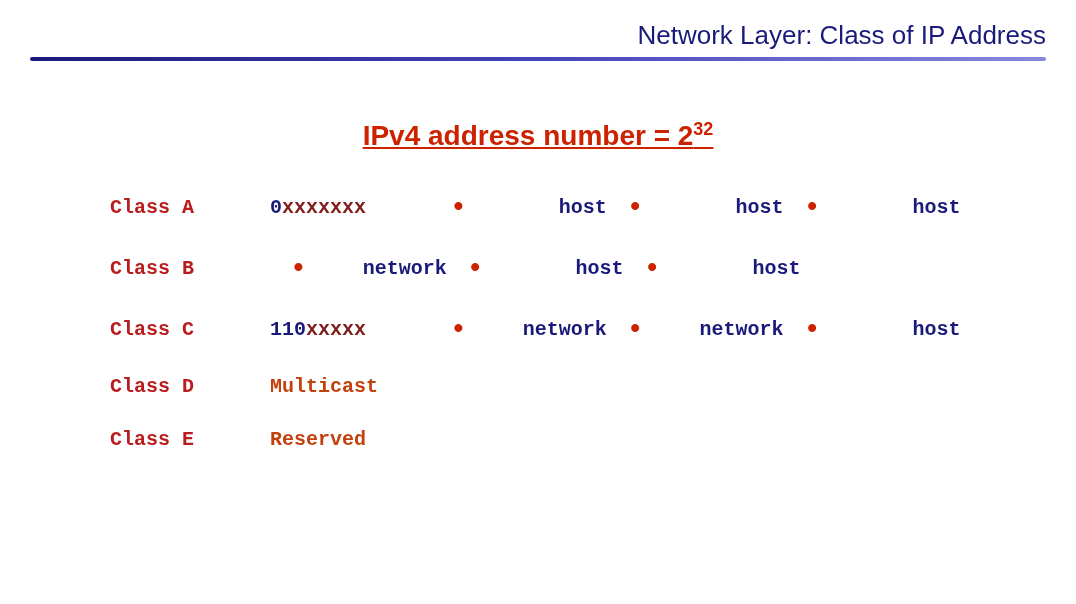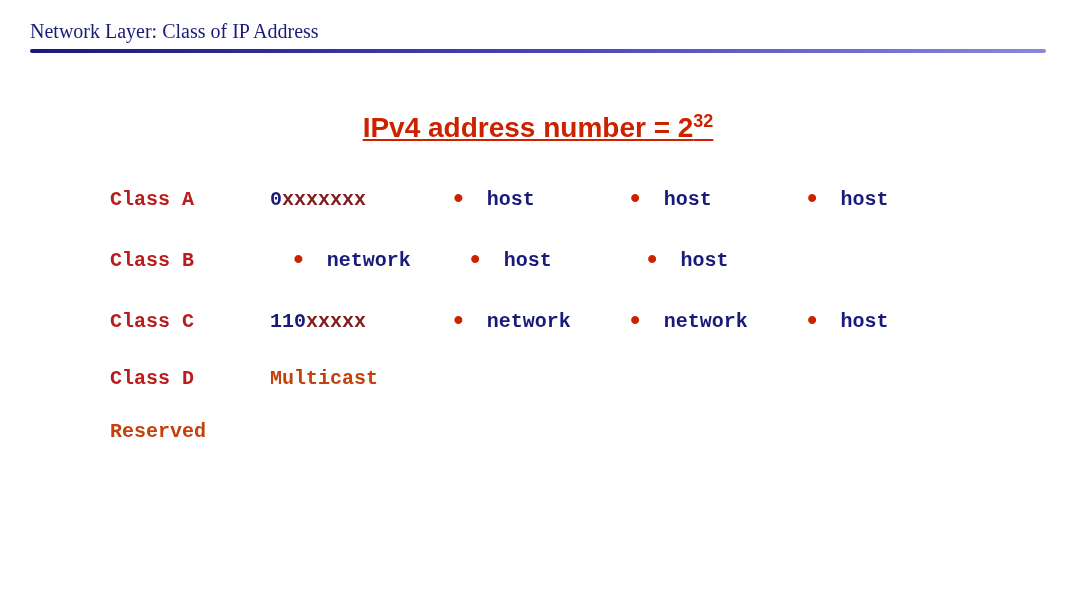--- a/index.html
+++ b/index.html
@@ -22,24 +22,25 @@
       background: #ffffff;
       position: relative;
       padding: 20px 30px;
     }
 
     .title-area {
       padding-bottom: 8px;
     }
 
     .title-text {
-      font-family: Liberation Serif, serif;
-      font-size: 20px;
+      font-family: Liberation Sans, sans-serif;
+      font-size: 26px;
       font-weight: bold;
       color: #1a1a7a;
+      text-align: right;
     }
 
     .title-text span {
       font-weight: normal;
     }
 
     .divider {
       height: 4px;
       background: linear-gradient(to right, #1a1a7a, #4444bb, #8888dd);
       margin-top: 6px;
@@ -101,21 +102,21 @@
       color: #cc2200;
       font-size: 28px;
       font-weight: bold;
       margin: 0 20px;
     }
 
     .field {
       width: 120px;
       color: #1a1a7a;
       font-weight: bold;
-      text-align: left;
+      text-align: right;
     }
 
     .multicast-reserved {
       color: #c2410c;
       font-weight: bold;
     }
   </style>
 </head>
 <body>
 
@@ -170,17 +171,18 @@
       <span class="dot">•</span>
       <span class="field">host</span>
     </div>
 
     <div class="class-row">
       <span class="class-label">Class D</span>
       <span class="multicast-reserved">Multicast</span>
     </div>
 
     <div class="class-row">
+      <span class="class-label">Class E</span>
       <span class="multicast-reserved">Reserved</span>
     </div>
 
   </div>
 </div>
 
 </body></html>

